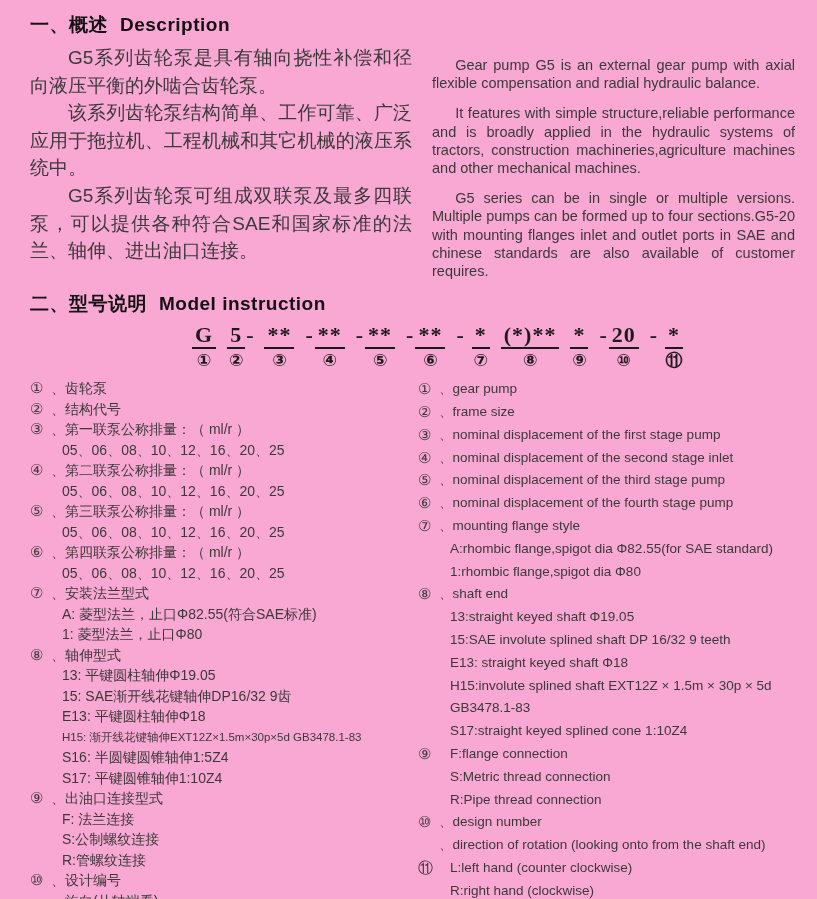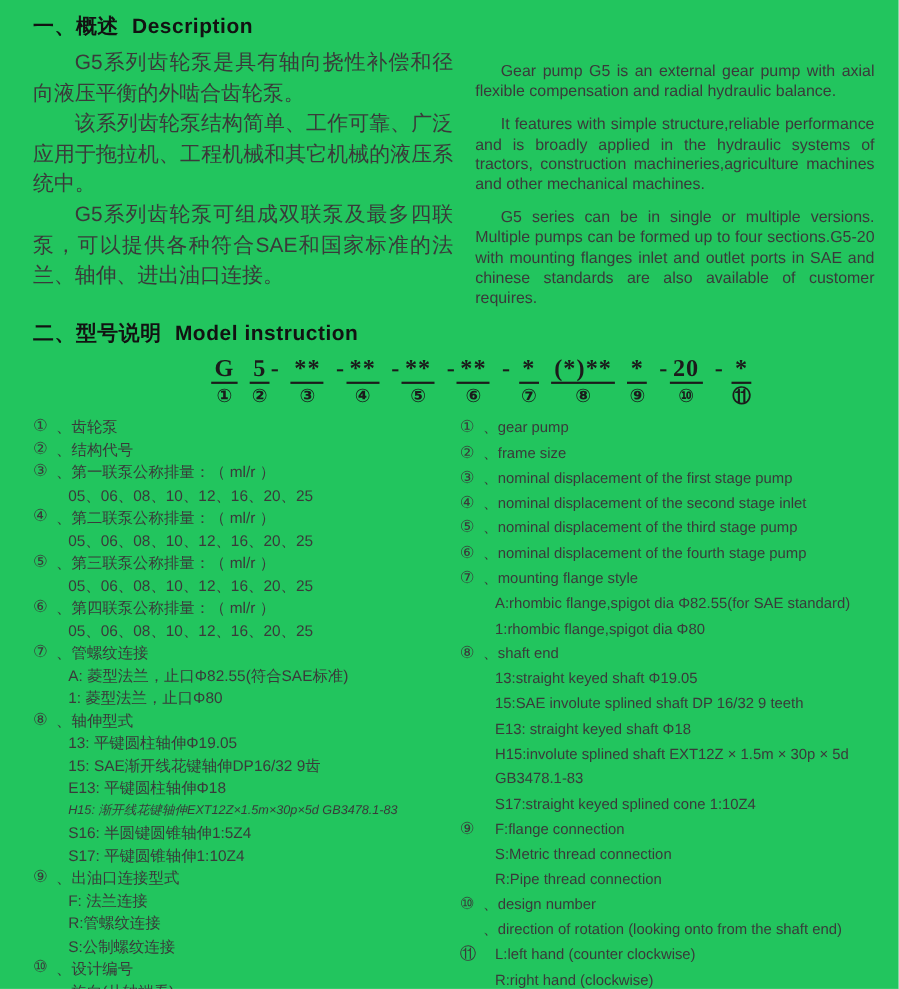--- a/index.html
+++ b/index.html
@@ -1,20 +1,20 @@
 <!DOCTYPE html>
 <html><head>
 <meta charset="utf-8">
 <style>
   html, body { margin: 0; padding: 0; background: #f4f4f2; }
   .page {
     position: relative;
     width: 817px; height: 899px;
     margin: 0;
-    background: #22c55e;
+    background: #f9a8d4;
     box-sizing: border-box;
     padding: 13px 10px 0 30px;
     font-family: "Liberation Sans", sans-serif;
     color: #3c3c3c;
     overflow: hidden;
   }
   
   .sec-title {
     font-weight: bold;
     color: #121212;
@@ -80,21 +80,21 @@
   .list-en { flex: 1;                         font-size: 13.5px; line-height: 22.8px; }
   .item { position: relative; color: #3a3a3a; }
   .li-num {
     position: absolute; left: 0; top: 0;
     font-size: 15px; color: #3a3a3a;
   }
   .list-zh .num-low .li-num { top: 20px; }
   .list-en .num-low .li-num { top: 23px; }
   .item-head { padding-left: 21px; white-space: nowrap; }
   .li-sub { padding-left: 32px; white-space: nowrap; }
-  .li-sub.sub-small { font-size: 11.5px; font-style: italic; }
+  .li-sub.sub-small { font-size: 11.5px; }
 </style>
 </head>
 <body>
 
 <div class="page">
 
   <div class="sec-title">
     <span>一、概述</span><span class="title-en">Description</span>
   </div>
 
@@ -216,40 +216,40 @@
           <div class="item-head"><span class="li-sep">、</span><span class="li-label">第三联泵公称排量：（ ml/r ）</span></div>
           <div class="li-sub">05、06、08、10、12、16、20、25</div>
         </div>
         <div class="item">
           <span class="li-num">⑥</span>
           <div class="item-head"><span class="li-sep">、</span><span class="li-label">第四联泵公称排量：（ ml/r ）</span></div>
           <div class="li-sub">05、06、08、10、12、16、20、25</div>
         </div>
         <div class="item">
           <span class="li-num">⑦</span>
-          <div class="item-head"><span class="li-sep">、</span><span class="li-label">管螺纹连接</span></div>
+          <div class="item-head"><span class="li-sep">、</span><span class="li-label">安装法兰型式</span></div>
           <div class="li-sub">A: 菱型法兰，止口Φ82.55(符合SAE标准)</div>
           <div class="li-sub">1: 菱型法兰，止口Φ80</div>
         </div>
         <div class="item">
           <span class="li-num">⑧</span>
           <div class="item-head"><span class="li-sep">、</span><span class="li-label">轴伸型式</span></div>
           <div class="li-sub">13: 平键圆柱轴伸Φ19.05</div>
           <div class="li-sub">15: SAE渐开线花键轴伸DP16/32 9齿</div>
           <div class="li-sub">E13: 平键圆柱轴伸Φ18</div>
           <div class="li-sub sub-small">H15: 渐开线花键轴伸EXT12Z×1.5m×30p×5d GB3478.1-83</div>
           <div class="li-sub">S16: 半圆键圆锥轴伸1:5Z4</div>
           <div class="li-sub">S17: 平键圆锥轴伸1:10Z4</div>
         </div>
         <div class="item">
           <span class="li-num">⑨</span>
           <div class="item-head"><span class="li-sep">、</span><span class="li-label">出油口连接型式</span></div>
           <div class="li-sub">F: 法兰连接</div>
+          <div class="li-sub">S:公制螺纹连接</div>
           <div class="li-sub">R:管螺纹连接</div>
-          <div class="li-sub">S:公制螺纹连接</div>
         </div>
         <div class="item">
           <span class="li-num">⑩</span>
           <div class="item-head"><span class="li-sep">、</span><span class="li-label">设计编号</span></div>
         </div>
         <div class="item num-low">
           <span class="li-num">⑪</span>
           <div class="item-head"><span class="li-sep">、</span><span class="li-label">旋向(从轴端看)</span></div>
           <div class="li-sub">L:左旋(逆时针)</div>
           <div class="li-sub">R:右旋(顺时针)</div>

